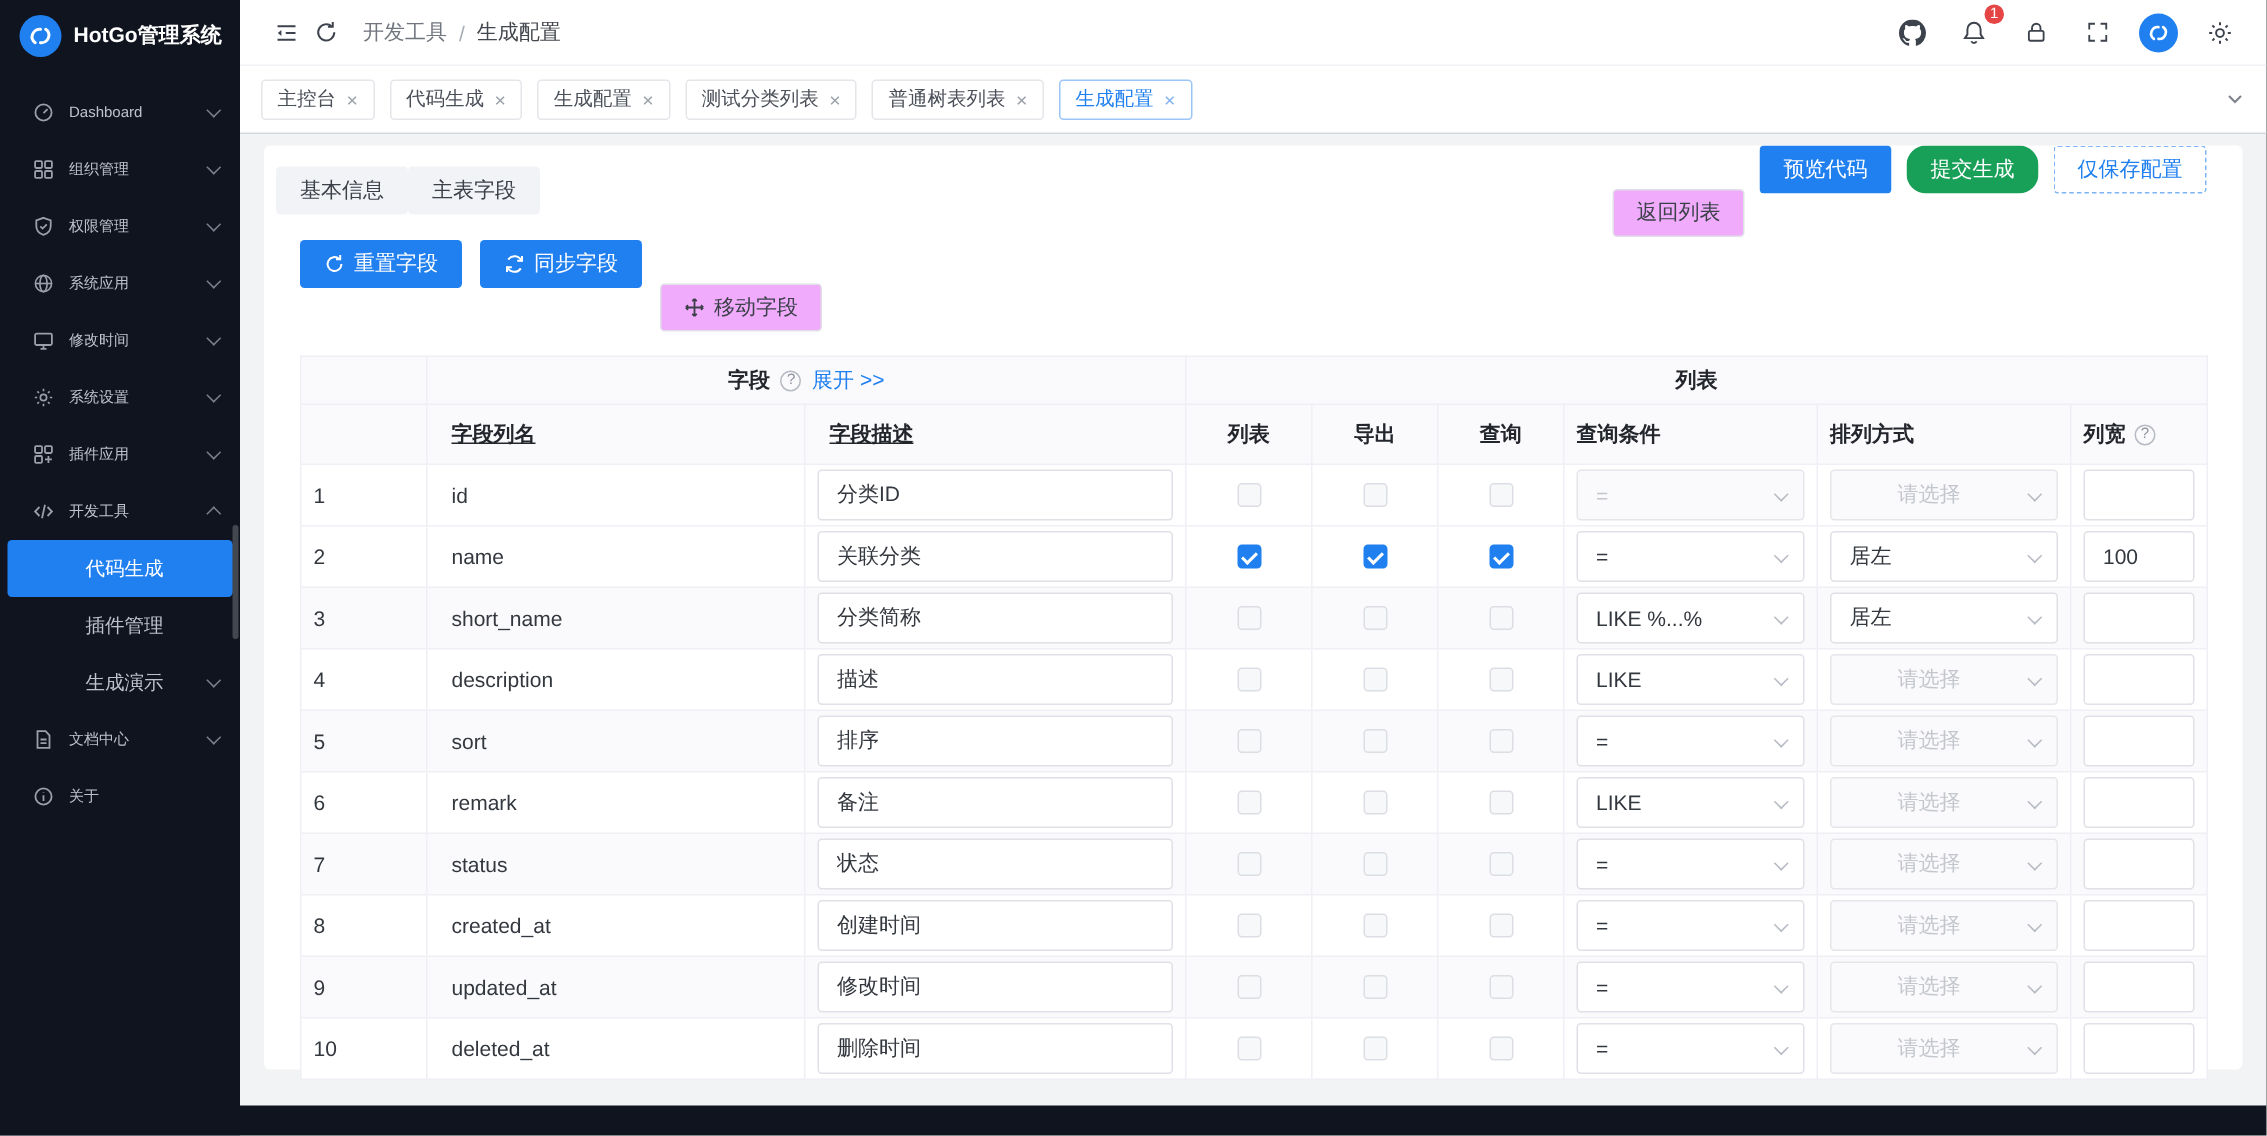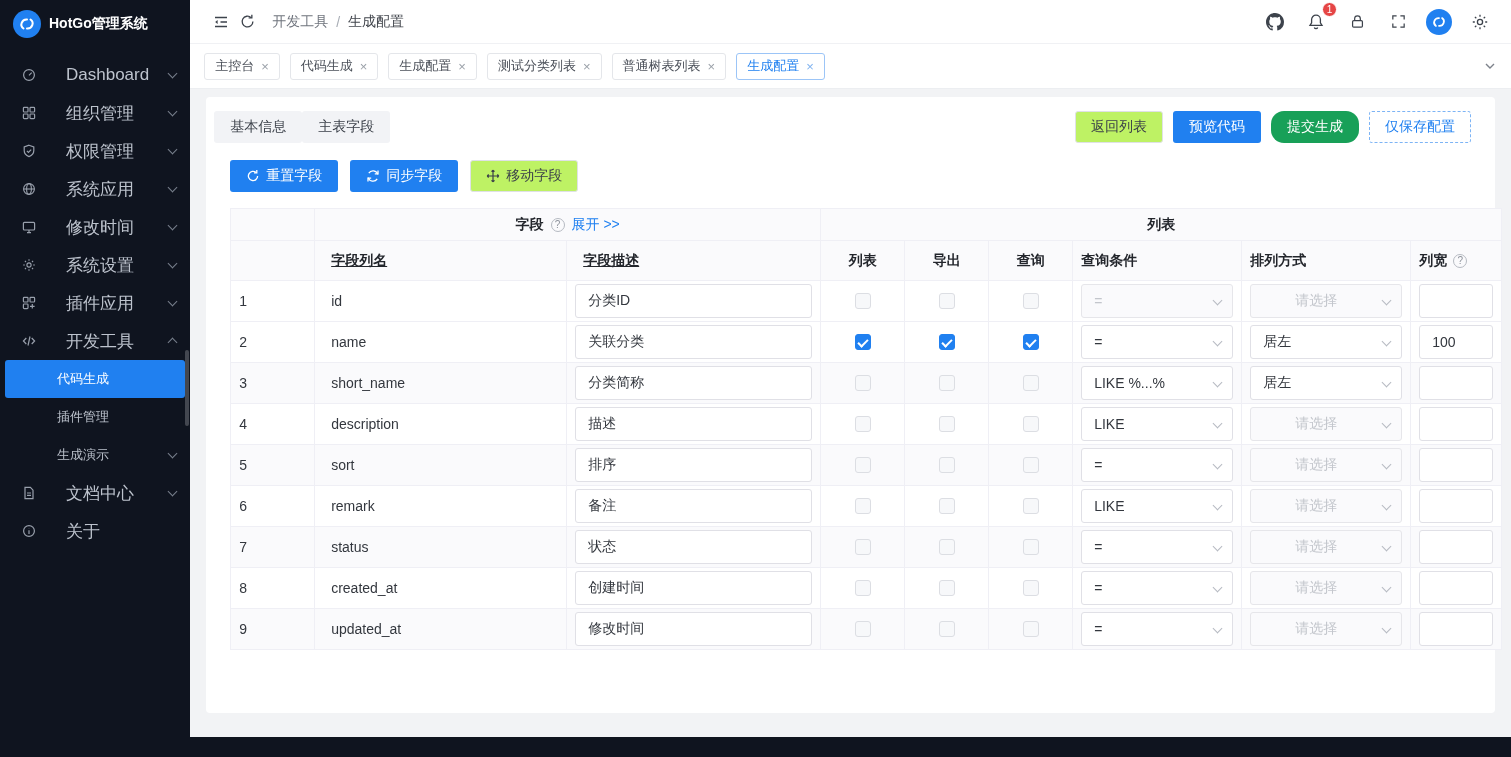--- a/index.html
+++ b/index.html
@@ -12,21 +12,21 @@
   .app { display: flex; height: 757px; }
 
   
   .sidebar { flex: 0 0 160px; background: #0f141f; position: relative; }
   .logo-row { height: 48px; display: flex; align-items: center; padding-left: 13px; gap: 8px; }
   .logo-circle { width: 28px; height: 28px; border-radius: 50%; background: #2080f0;
     display: flex; align-items: center; justify-content: center; flex-shrink: 0; }
   .logo-text { color: #fff; font-size: 14px; font-weight: 700; white-space: nowrap; }
   .menu { padding-top: 8px; }
   .menu-item { height: 38px; display: flex; align-items: center; padding: 0 14px 0 22px;
-    color: #bdc3cd; font-size: 17px; cursor: pointer; gap: 20px; }
+    color: #bdc3cd; font-size: 10px; cursor: pointer; }
   .mi-icon { width: 14px; height: 14px; margin-right: 10px; color: #99a0ac; display: inline-flex; flex-shrink: 0; }
   .mi-label { flex: 1; white-space: nowrap; }
   .chev { width: 7px; height: 7px; border-right: 1.4px solid #79808d; border-bottom: 1.4px solid #79808d;
     transform: rotate(45deg); margin-top: -3px; flex-shrink: 0; }
   .chev.up { transform: rotate(-135deg); margin-top: 3px; }
   .menu-sub { height: 38px; display: flex; align-items: center; padding: 0 14px 0 57px;
     color: #bdc3cd; font-size: 13px; cursor: pointer; }
   .menu-sub.active { background: #2080f0; color: #fff; border-radius: 3px; margin: 0 5px; padding-left: 52px; }
   .scroll-thumb { position: absolute; right: 1px; top: 350px; width: 4px; height: 76px;
     border-radius: 2px; background: rgba(255,255,255,.22); }
@@ -65,21 +65,21 @@
 
   .card-head { display: flex; align-items: center; height: 40px; }
   .ctabs { display: flex; gap: 0; margin-left: -16px; }
   .ctab { height: 32px; display: inline-flex; align-items: center; padding: 0 16px; border-radius: 3px;
     background: #f2f3f6; color: #3b4049; font-size: 14px; cursor: pointer; white-space: nowrap; }
   .ctab.active { background: #fff; color: #2080f0; }
   .head-actions { margin-left: auto; display: flex; gap: 10px; }
   .btn { height: 32px; padding: 0 15px; border-radius: 3px; font-size: 14px; display: inline-flex;
     align-items: center; gap: 6px; cursor: pointer; border: 1px solid transparent;
     font-family: inherit; white-space: nowrap; }
-  .btn-default { background: #bef264; border-color: #dfe1e6; color: #3b4049; }
+  .btn-default { background: #f0abfc; border-color: #dfe1e6; color: #3b4049; margin-top: 29px; }
   .btn-primary { background: #2080f0; color: #fff; }
   .btn-success { background: #18a058; color: #fff; border-radius: 13px; }
   .btn-dashed  { background: #fff; border: 1px dashed #7db4f5; color: #2080f0; }
   .bicon { display: inline-flex; width: 14px; height: 14px; }
 
   .toolbar { display: flex; gap: 12px; margin-top: 13px; }
 
   
   .gtable { margin-top: 16px; width: 1271px; border-collapse: collapse; table-layout: fixed; }
   .gtable th, .gtable td { border: 1px solid #efeff5; }
@@ -671,20 +671,47 @@
                   </div>
                 </td>
                 <td class="cell-sel">
                   <div class="select disabled ph">
                     <span class="sel-text">请选择</span>
                     <i class="sarrow"></i>
                   </div>
                 </td>
                 <td class="cell-width"><input class="tinput" style=""></td>
               </tr>
+              <tr>
+                <td class="cell-idx">10</td>
+                <td class="cell-name">deleted_at</td>
+                <td class="cell-desc"><input class="tinput" value="删除时间" style=""></td>
+                <td class="cell-cb">
+                  <div class="cb"></div>
+                </td>
+                <td class="cell-cb">
+                  <div class="cb"></div>
+                </td>
+                <td class="cell-cb">
+                  <div class="cb"></div>
+                </td>
+                <td class="cell-sel">
+                  <div class="select">
+                    <span class="sel-text">=</span>
+                    <i class="sarrow"></i>
+                  </div>
+                </td>
+                <td class="cell-sel">
+                  <div class="select disabled ph">
+                    <span class="sel-text">请选择</span>
+                    <i class="sarrow"></i>
+                  </div>
+                </td>
+                <td class="cell-width"><input class="tinput" style=""></td>
+              </tr>
             </tbody>
         </table>
 
       </div>
     </div>
 
   </div>
 </div>
 
 </body></html>

